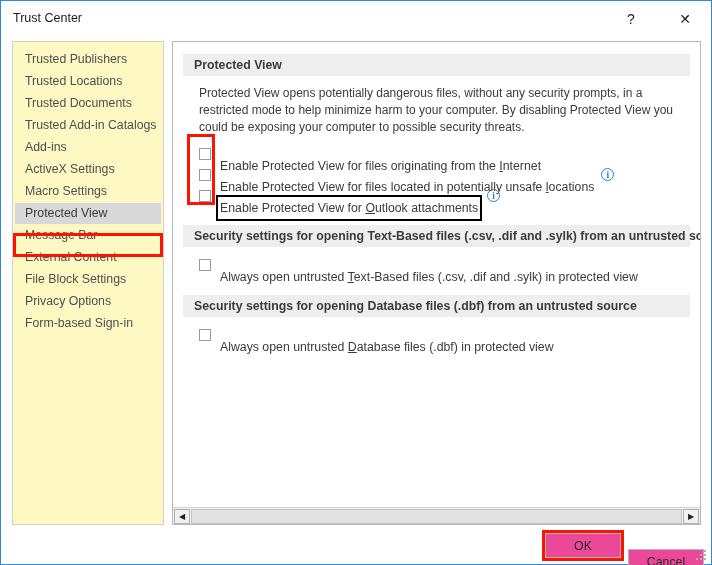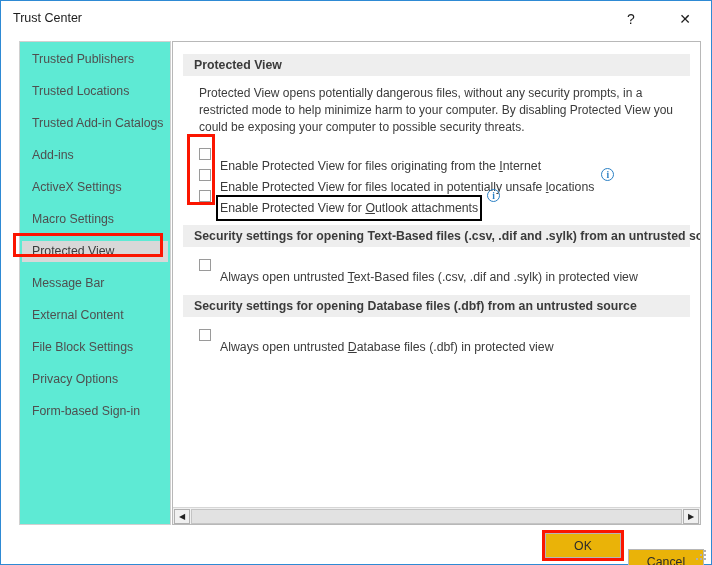--- a/index.html
+++ b/index.html
@@ -63,42 +63,42 @@
     text-align: center;
     line-height: 32px;
     font-size: 14px;
     font-family: "Liberation Sans", sans-serif;
     color: #1c1c1c;
   }
 
   
   #sidebar {
     position: absolute;
-    left: 18px;
+    left: 11px;
     top: 40px;
     width: 152px;
     height: 484px;
     box-sizing: border-box;
     border: 1px solid #d0d0d0;
-    background: #5eead4;
+    background: #fef9c3;
     overflow: hidden;
   }
   .sidebar-item {
     position: relative;
     height: 21px;
     line-height: 21px;
     margin: 0 2px;
     padding-left: 10px;
     font-size: 12.3px;
     color: #4f4f4f;
     white-space: nowrap;
     cursor: default;
   }
   .sidebar-item.first { margin-top: 7px; }
-  .sidebar-item + .sidebar-item { margin-top: 11px; }
+  .sidebar-item + .sidebar-item { margin-top: 1px; }
   .sidebar-item.selected {
     background: #d8d8d8;
     color: #3b3b3b;
   }
 
   
   #content-panel {
     position: absolute;
     left: 171px;
     top: 40px;
@@ -229,21 +229,21 @@
     border: 1px solid #c4c4c4;
     box-sizing: border-box;
     cursor: default;
   }
 
   
   .dialog-button {
     position: absolute;
     height: 25px;
     box-sizing: border-box;
-    background: #eab308;
+    background: #ec4899;
     border: 1px solid #b6b6b6;
     font-family: "Liberation Sans", sans-serif;
     font-size: 12.3px;
     color: #2b2b2b;
     cursor: default;
     padding: 0;
   }
   #ok-button {
     left: 544px;
     top: 532px;
@@ -312,20 +312,23 @@
   </div>
 
   <div id="sidebar">
     <div class="sidebar-item first">
       <span>Trusted Publishers</span>
     </div>
     <div class="sidebar-item">
       <span>Trusted Locations</span>
     </div>
     <div class="sidebar-item">
+      <span>Trusted Documents</span>
+    </div>
+    <div class="sidebar-item">
       <span>Trusted Add-in Catalogs</span>
     </div>
     <div class="sidebar-item">
       <span>Add-ins</span>
     </div>
     <div class="sidebar-item">
       <span>ActiveX Settings</span>
     </div>
     <div class="sidebar-item">
       <span>Macro Settings</span>

